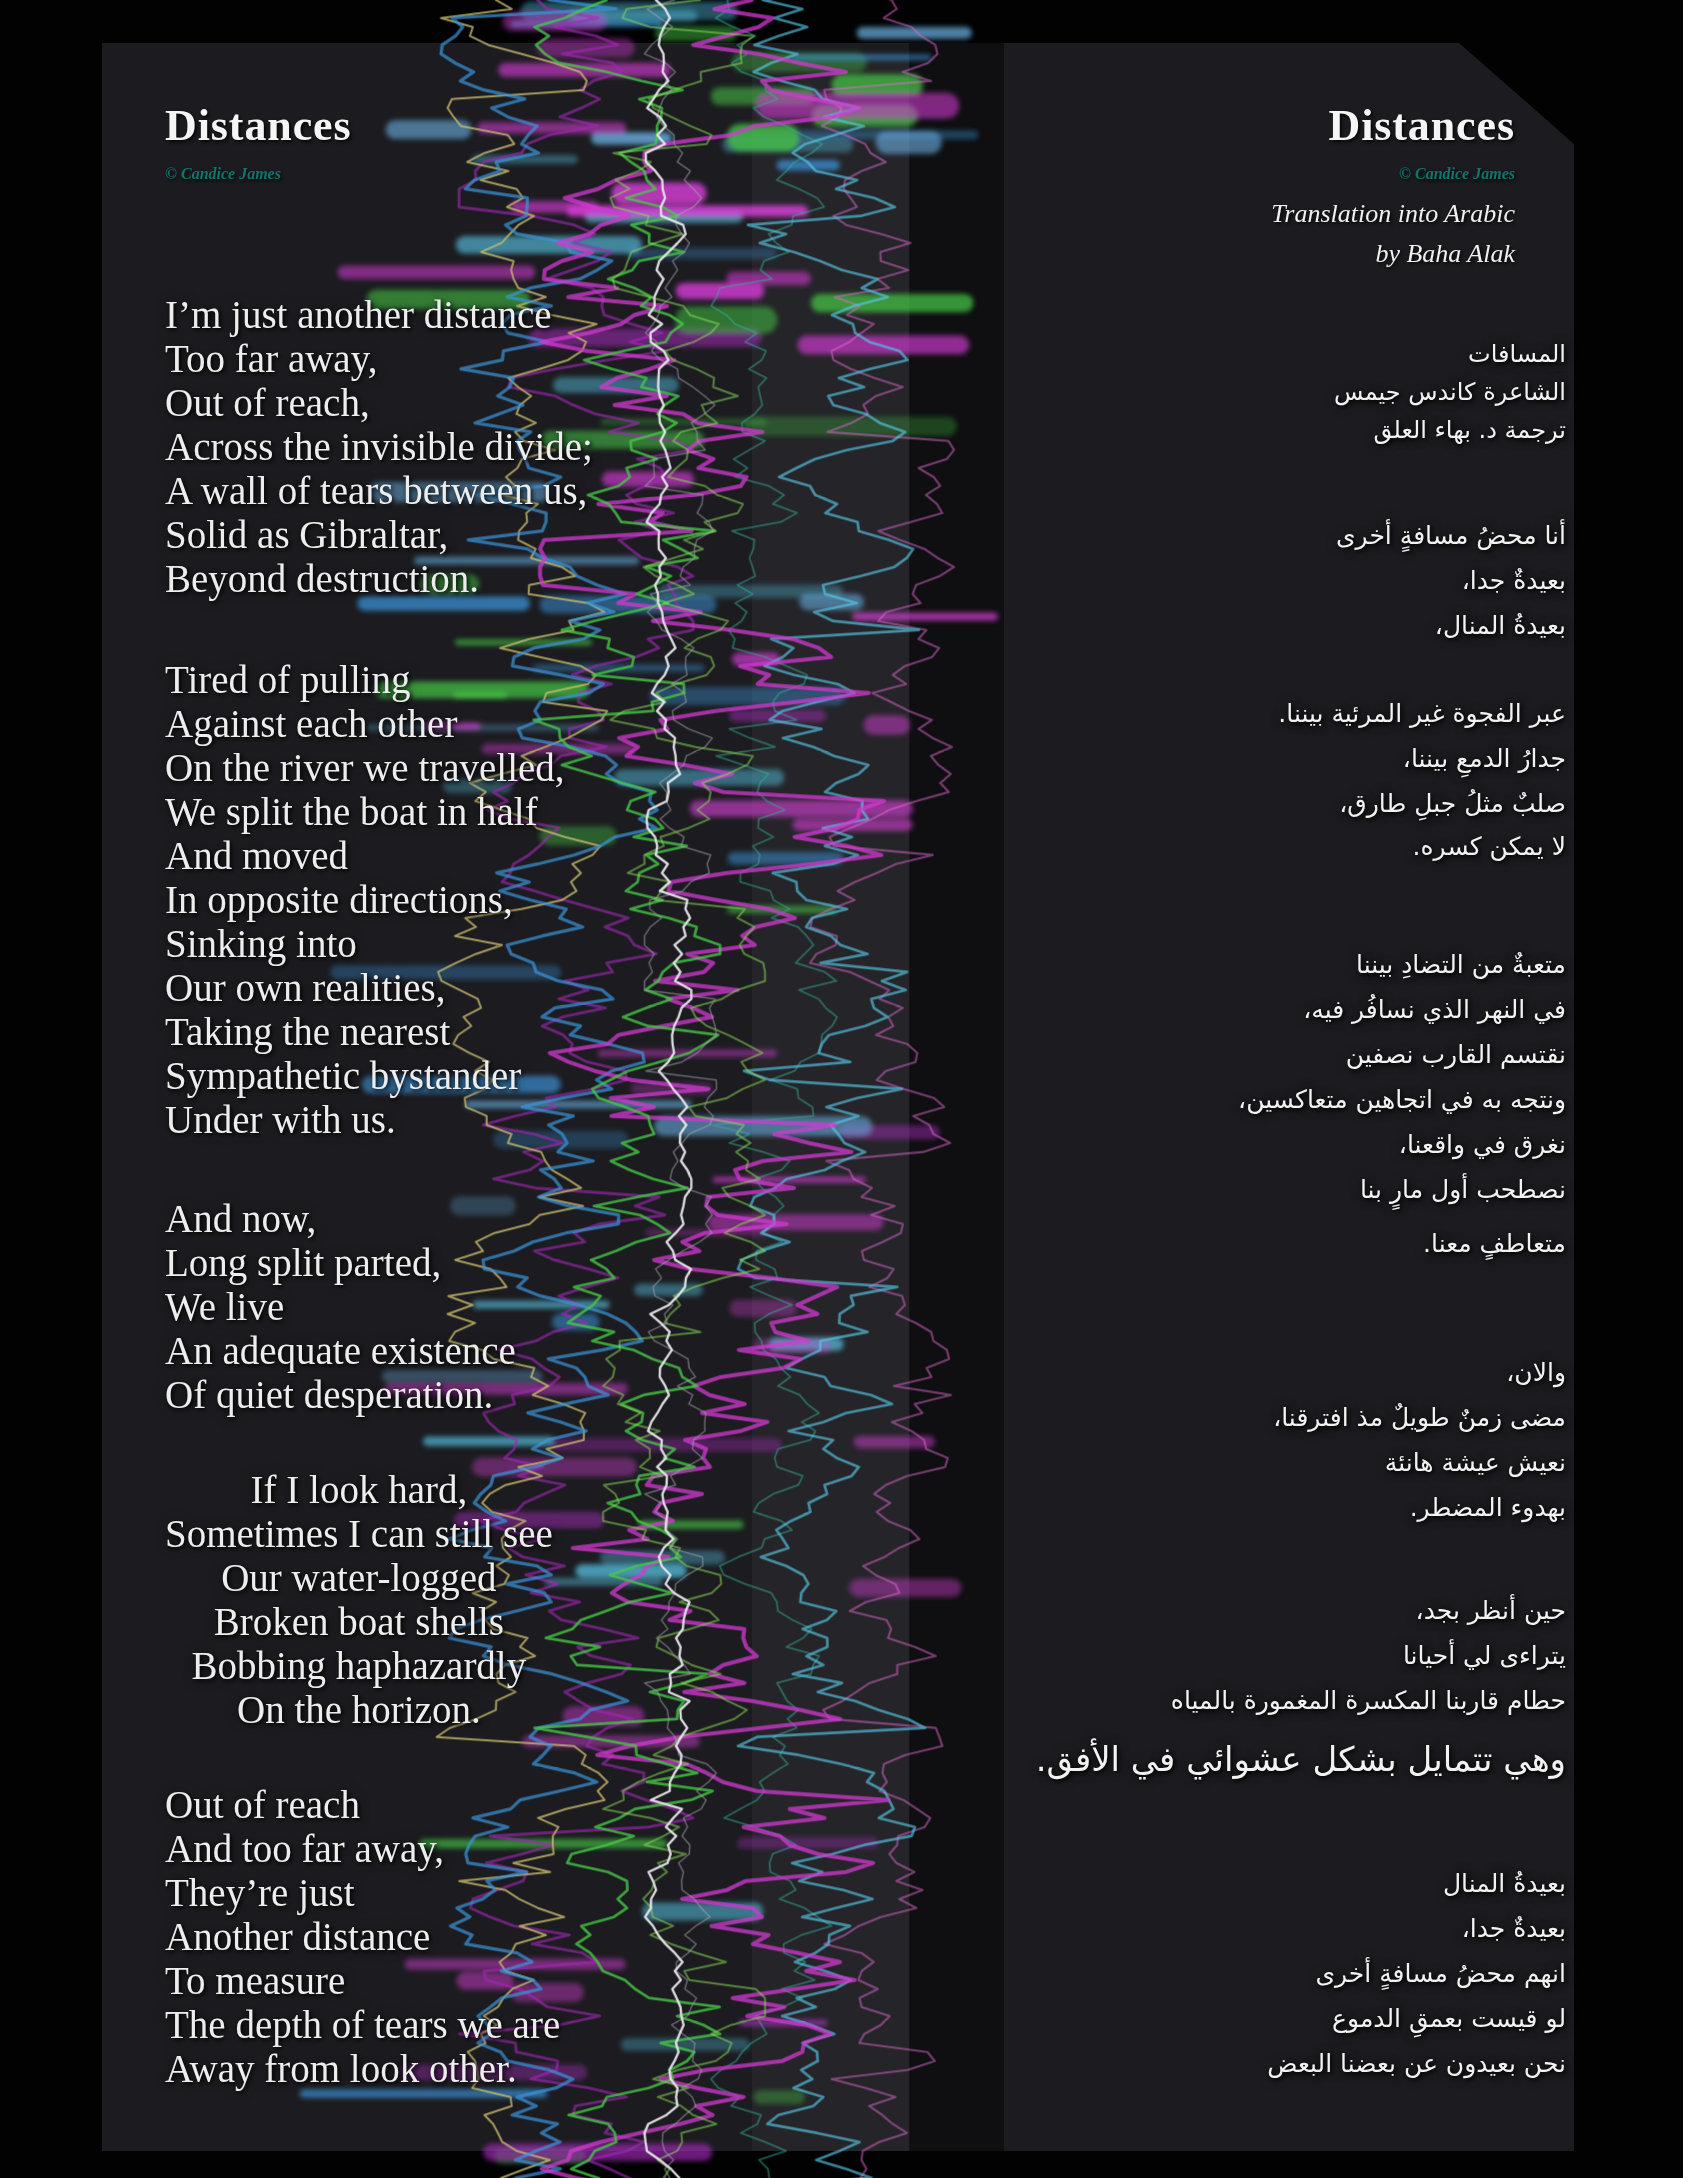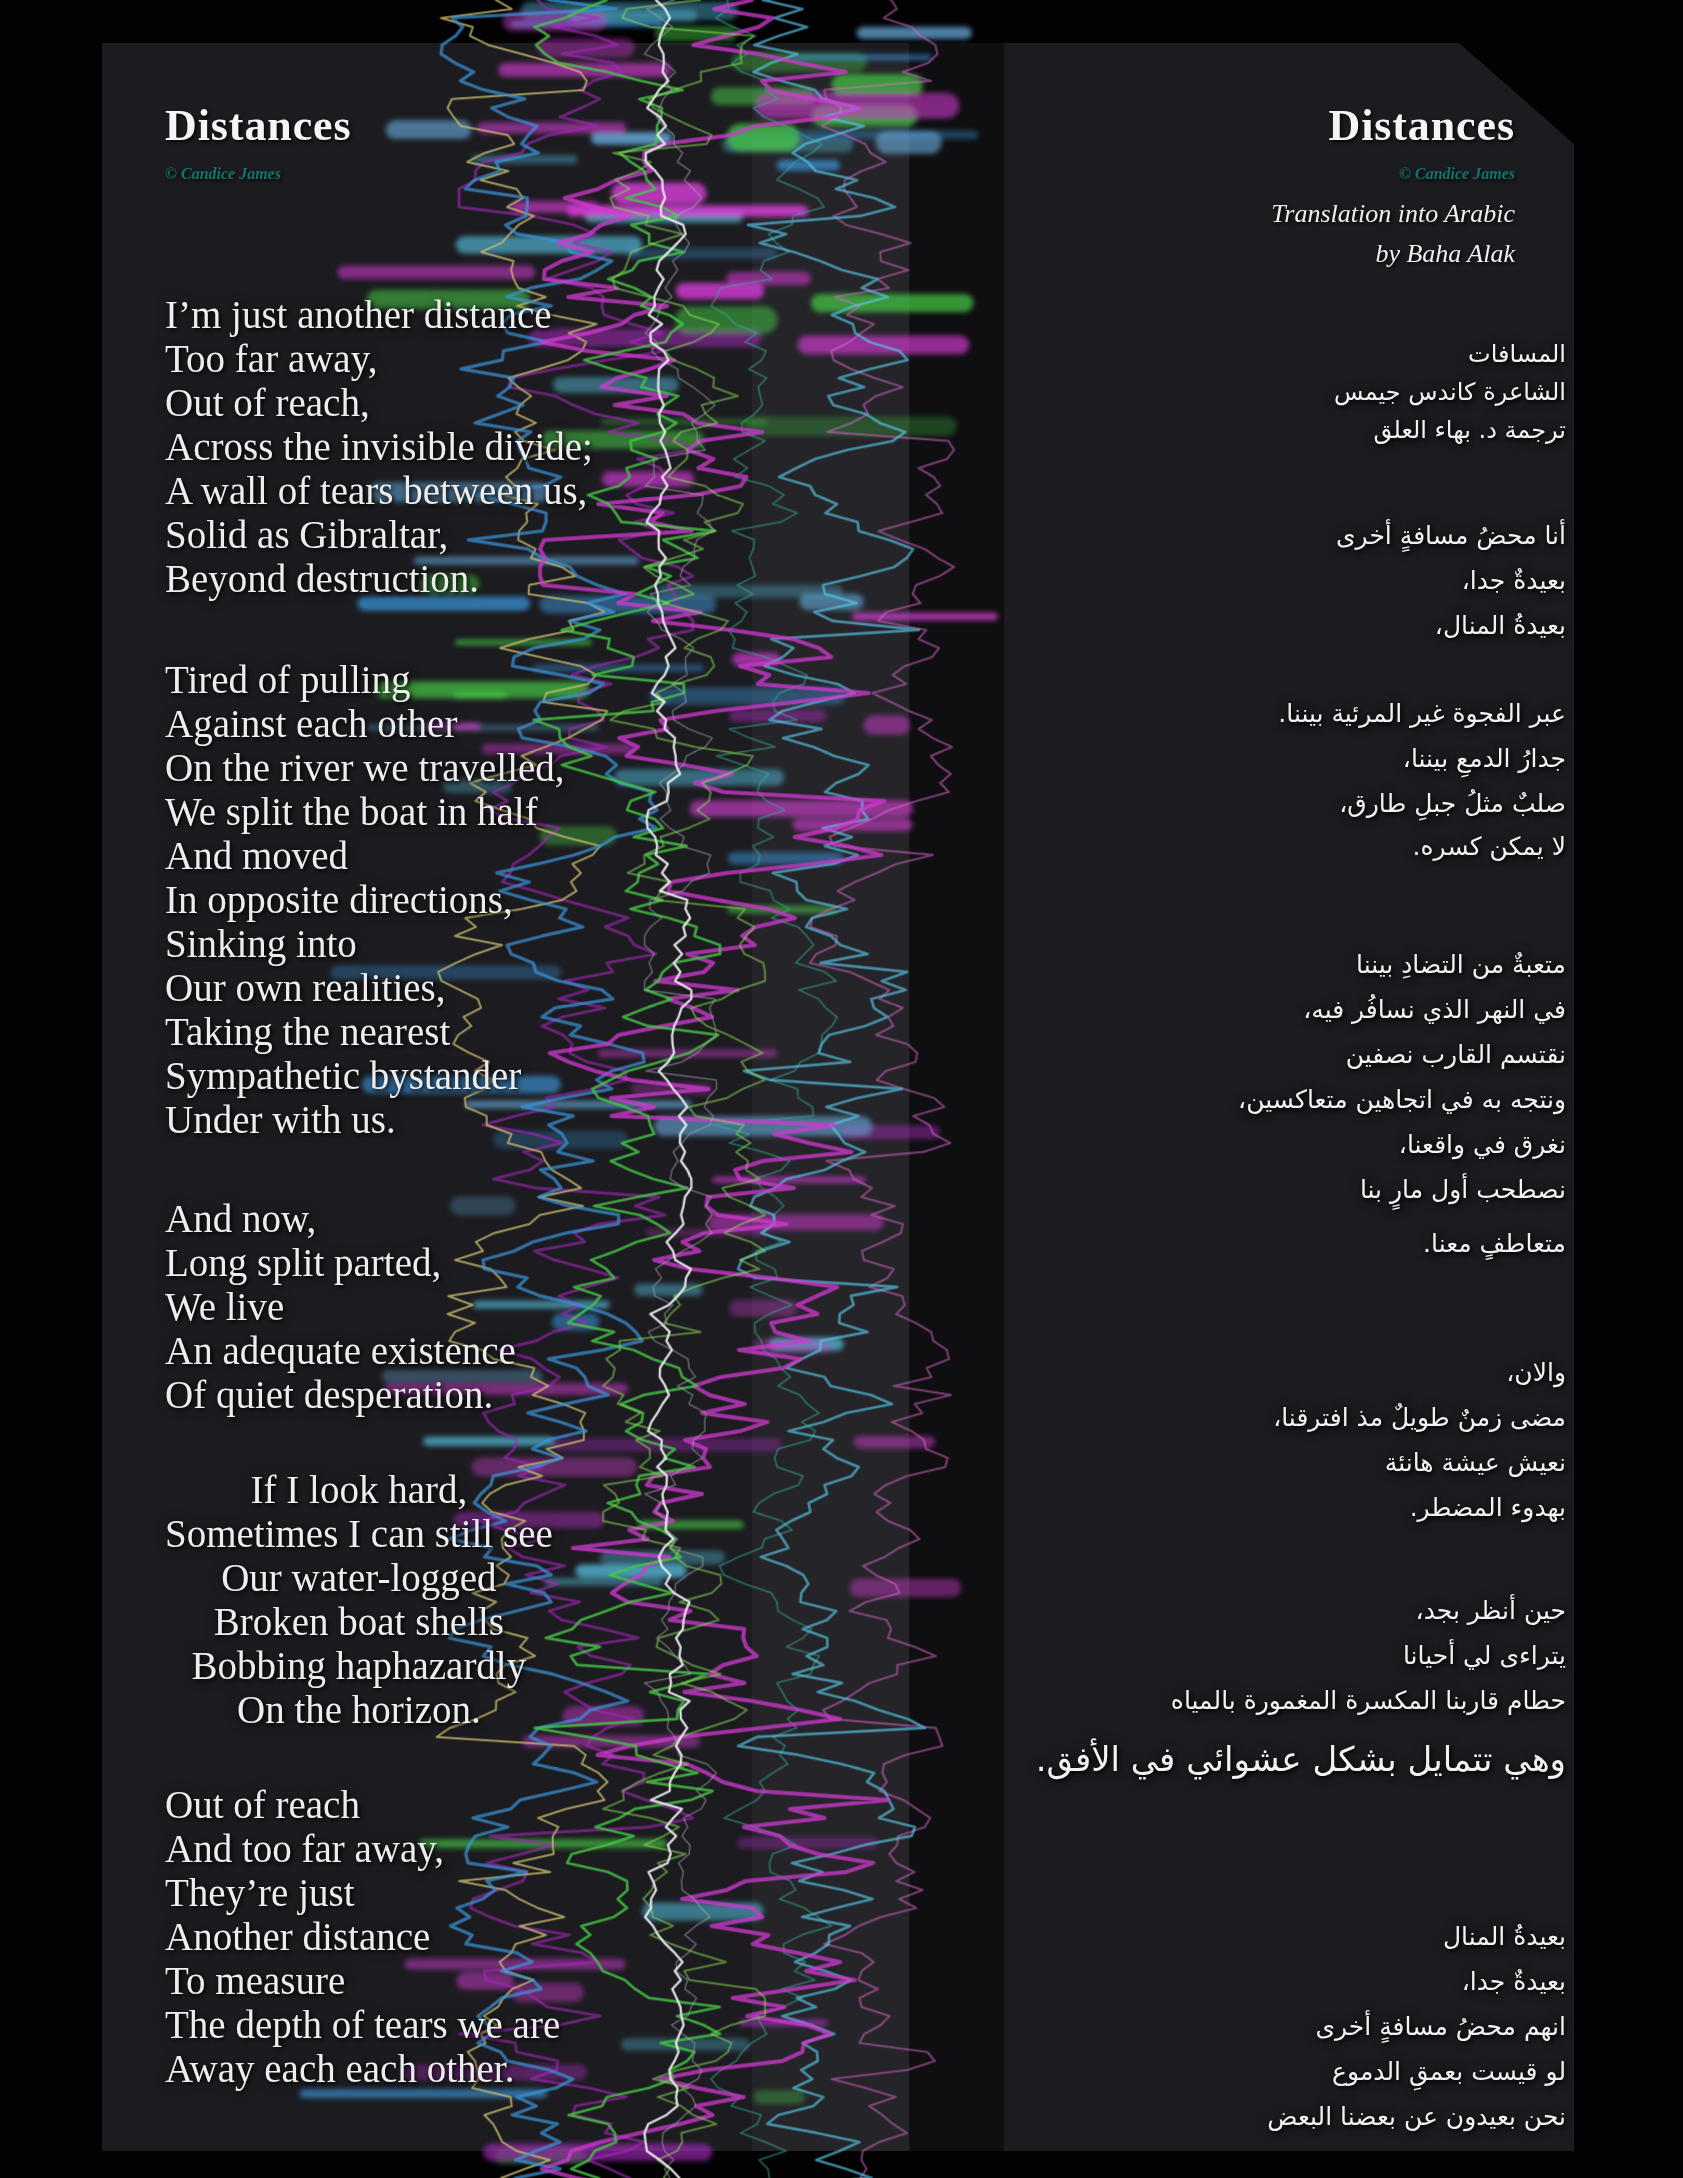--- a/index.html
+++ b/index.html
@@ -53,21 +53,21 @@
     font-family:"DejaVu Sans",sans-serif;
   }
   .ar .line{
     font-size:25px;line-height:45px;white-space:nowrap;color:#f2f2f2;
     text-shadow:1.8px 1.8px 4.5px rgba(0,0,0,.9), 0 0 10.8px rgba(0,0,0,.55);
   }
   .ar-head .line{font-size:24px;line-height:38px;}
   .ar-big .line{font-size:34px;}
   #ar-head{top:335px;} #ar-b1{top:513px;} #ar-b2{top:671px;margin-top:20px;} #ar-b3{top:824px;}
   #ar-b4{top:942px;} #ar-b5{top:1221px;} #ar-b6{top:1350px;} #ar-b7{top:1588px;}
-  #ar-b8{top:1737px;} #ar-b9{top:1914px;margin-left:31px;}
+  #ar-b8{top:1737px;} #ar-b9{top:1861px;margin-left:31px;}
 </style>
 </head>
 <body>
 
 <div class="panel"></div>
 <div class="band-light"></div>
 <div class="band-dark"></div>
 
 <svg id="wave" width="1683" height="2178" viewBox="0 0 1870 2420">
   <defs>
@@ -251,21 +251,21 @@
     <div class="line">On the horizon.</div>
   </div>
 <div class="txt stanza" id="en-s5">
 
 <div class="line">Out of reach</div>
     <div class="line">And too far away,</div>
     <div class="line">They’re just</div>
     <div class="line">Another distance</div>
     <div class="line">To measure</div>
     <div class="line">The depth of tears we are</div>
-    <div class="line">Away each each other.</div>
+    <div class="line">Away from look other.</div>
   </div>
 
 <div class="txt rt-header">
   <div class="title">Distances</div>
   <div class="byline">© Candice James</div>
   <div class="sub">Translation into Arabic</div>
   <div class="sub">by Baha Alak</div>
 </div>
 
 <div class="txt ar ar-head" id="ar-head">

